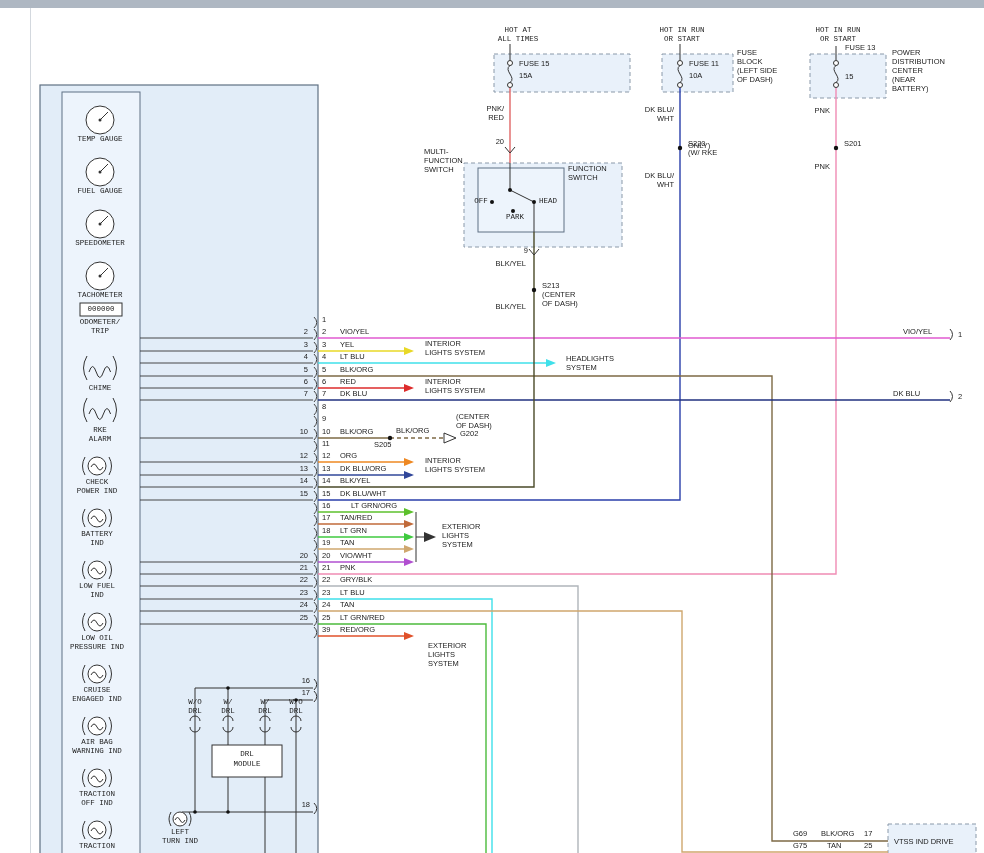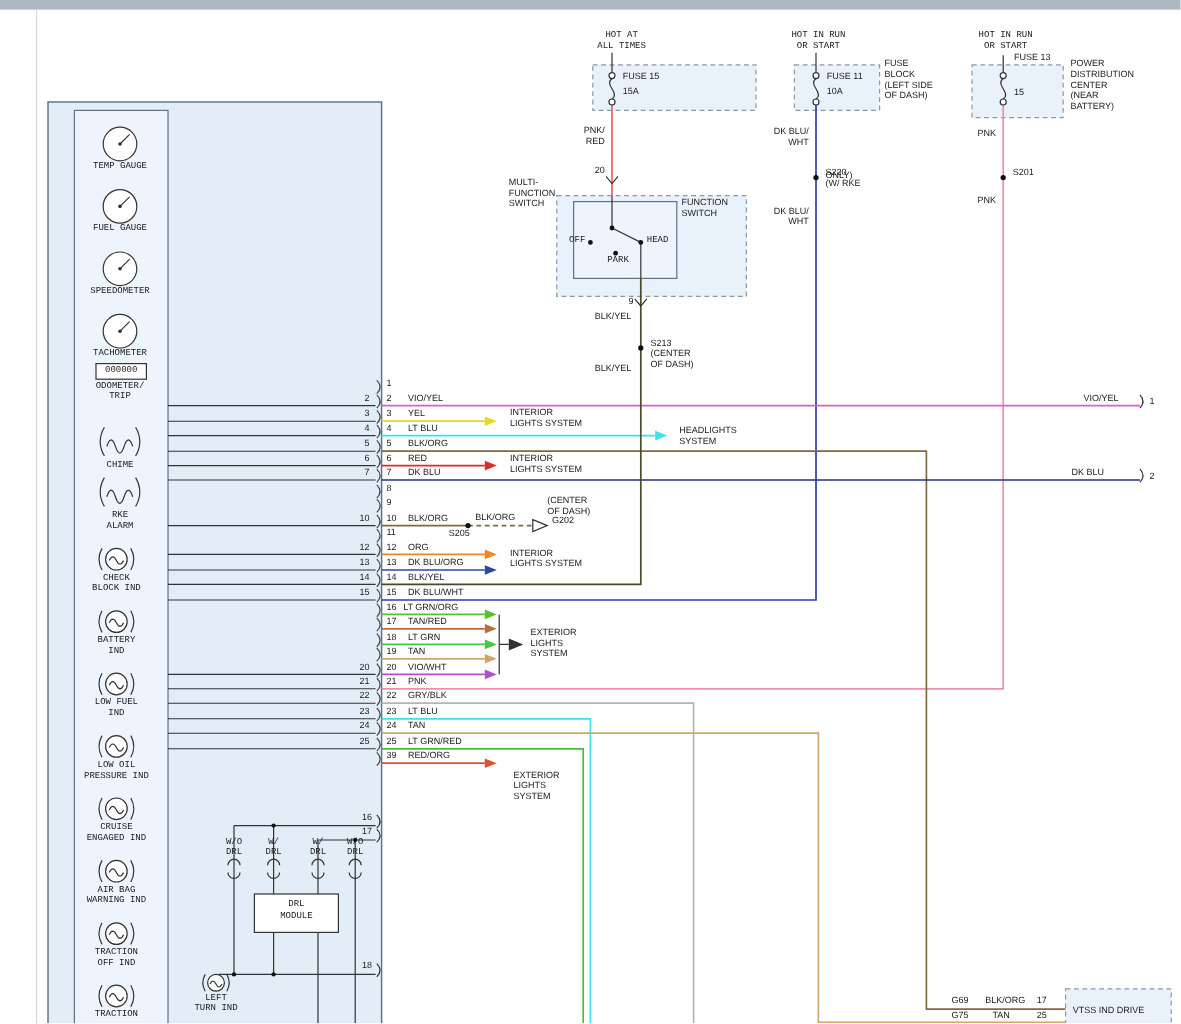--- a/index.html
+++ b/index.html
@@ -287,21 +287,21 @@
   <div class="lbl lblc" style="left:100px;top:187px">FUEL GAUGE</div>
   <div class="lbl lblc" style="left:100px;top:239px">SPEEDOMETER</div>
   <div class="lbl lblc" style="left:100px;top:291px">TACHOMETER</div>
   <div class="lbl lblc" style="left:101px;top:305px">000000</div>
   <div class="lbl lblc" style="left:100px;top:318px">ODOMETER/</div>
   <div class="lbl lblc" style="left:100px;top:327px">TRIP</div>
   <div class="lbl lblc" style="left:100px;top:384px">CHIME</div>
   <div class="lbl lblc" style="left:100px;top:426px">RKE</div>
   <div class="lbl lblc" style="left:100px;top:435px">ALARM</div>
   <div class="lbl lblc" style="left:97px;top:478px">CHECK</div>
-  <div class="lbl lblc" style="left:97px;top:487px">BLOCK IND</div>
+  <div class="lbl lblc" style="left:97px;top:487px">POWER IND</div>
   <div class="lbl lblc" style="left:97px;top:530px">BATTERY</div>
   <div class="lbl lblc" style="left:97px;top:539px">IND</div>
   <div class="lbl lblc" style="left:97px;top:582px">LOW FUEL</div>
   <div class="lbl lblc" style="left:97px;top:591px">IND</div>
   <div class="lbl lblc" style="left:97px;top:634px">LOW OIL</div>
   <div class="lbl lblc" style="left:97px;top:643px">PRESSURE IND</div>
   <div class="lbl lblc" style="left:97px;top:686px">CRUISE</div>
   <div class="lbl lblc" style="left:97px;top:695px">ENGAGED IND</div>
   <div class="lbl lblc" style="left:97px;top:738px">AIR BAG</div>
   <div class="lbl lblc" style="left:97px;top:747px">WARNING IND</div>
@@ -390,21 +390,21 @@
       <div class="lbl" style="left: 322px; top: 465px;">13</div>
       <div class="lbl" style="left: 340px; top: 465px;">DK BLU/ORG</div>
       <div class="lbl" style="left: 292px; top: 465px; width: 16px; text-align: right;">13</div>
       <div class="lbl" style="left: 322px; top: 477px;">14</div>
       <div class="lbl" style="left: 340px; top: 477px;">BLK/YEL</div>
       <div class="lbl" style="left: 292px; top: 477px; width: 16px; text-align: right;">14</div>
       <div class="lbl" style="left: 322px; top: 490px;">15</div>
       <div class="lbl" style="left: 340px; top: 490px;">DK BLU/WHT</div>
       <div class="lbl" style="left: 292px; top: 490px; width: 16px; text-align: right;">15</div>
       <div class="lbl" style="left: 322px; top: 502px;">16</div>
-      <div class="lbl" style="left: 336px; top: 502px;">LT GRN/ORG</div>
+      <div class="lbl" style="left: 351px; top: 502px;">LT GRN/ORG</div>
       <div class="lbl" style="left: 322px; top: 514px;">17</div>
       <div class="lbl" style="left: 340px; top: 514px;">TAN/RED</div>
       <div class="lbl" style="left: 322px; top: 527px;">18</div>
       <div class="lbl" style="left: 340px; top: 527px;">LT GRN</div>
       <div class="lbl" style="left: 322px; top: 539px;">19</div>
       <div class="lbl" style="left: 340px; top: 539px;">TAN</div>
       <div class="lbl" style="left: 322px; top: 552px;">20</div>
       <div class="lbl" style="left: 340px; top: 552px;">VIO/WHT</div>
       <div class="lbl" style="left: 292px; top: 552px; width: 16px; text-align: right;">20</div>
       <div class="lbl" style="left: 322px; top: 564px;">21</div>

